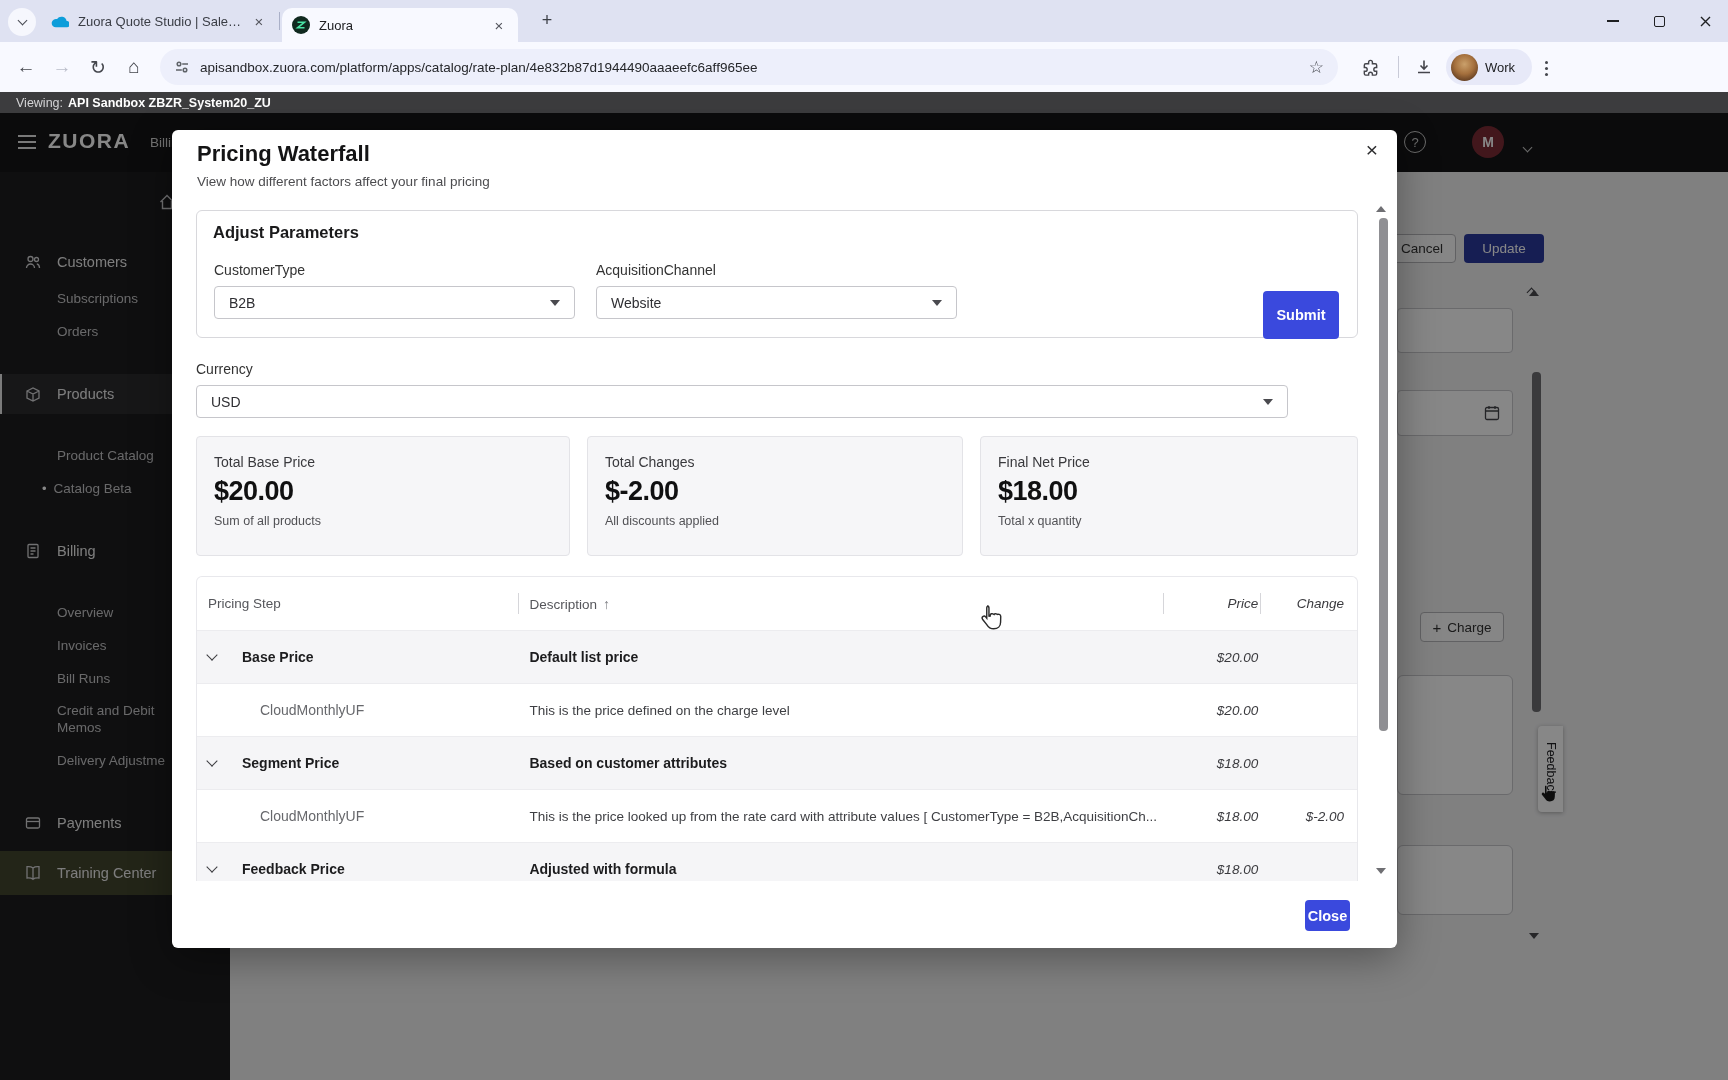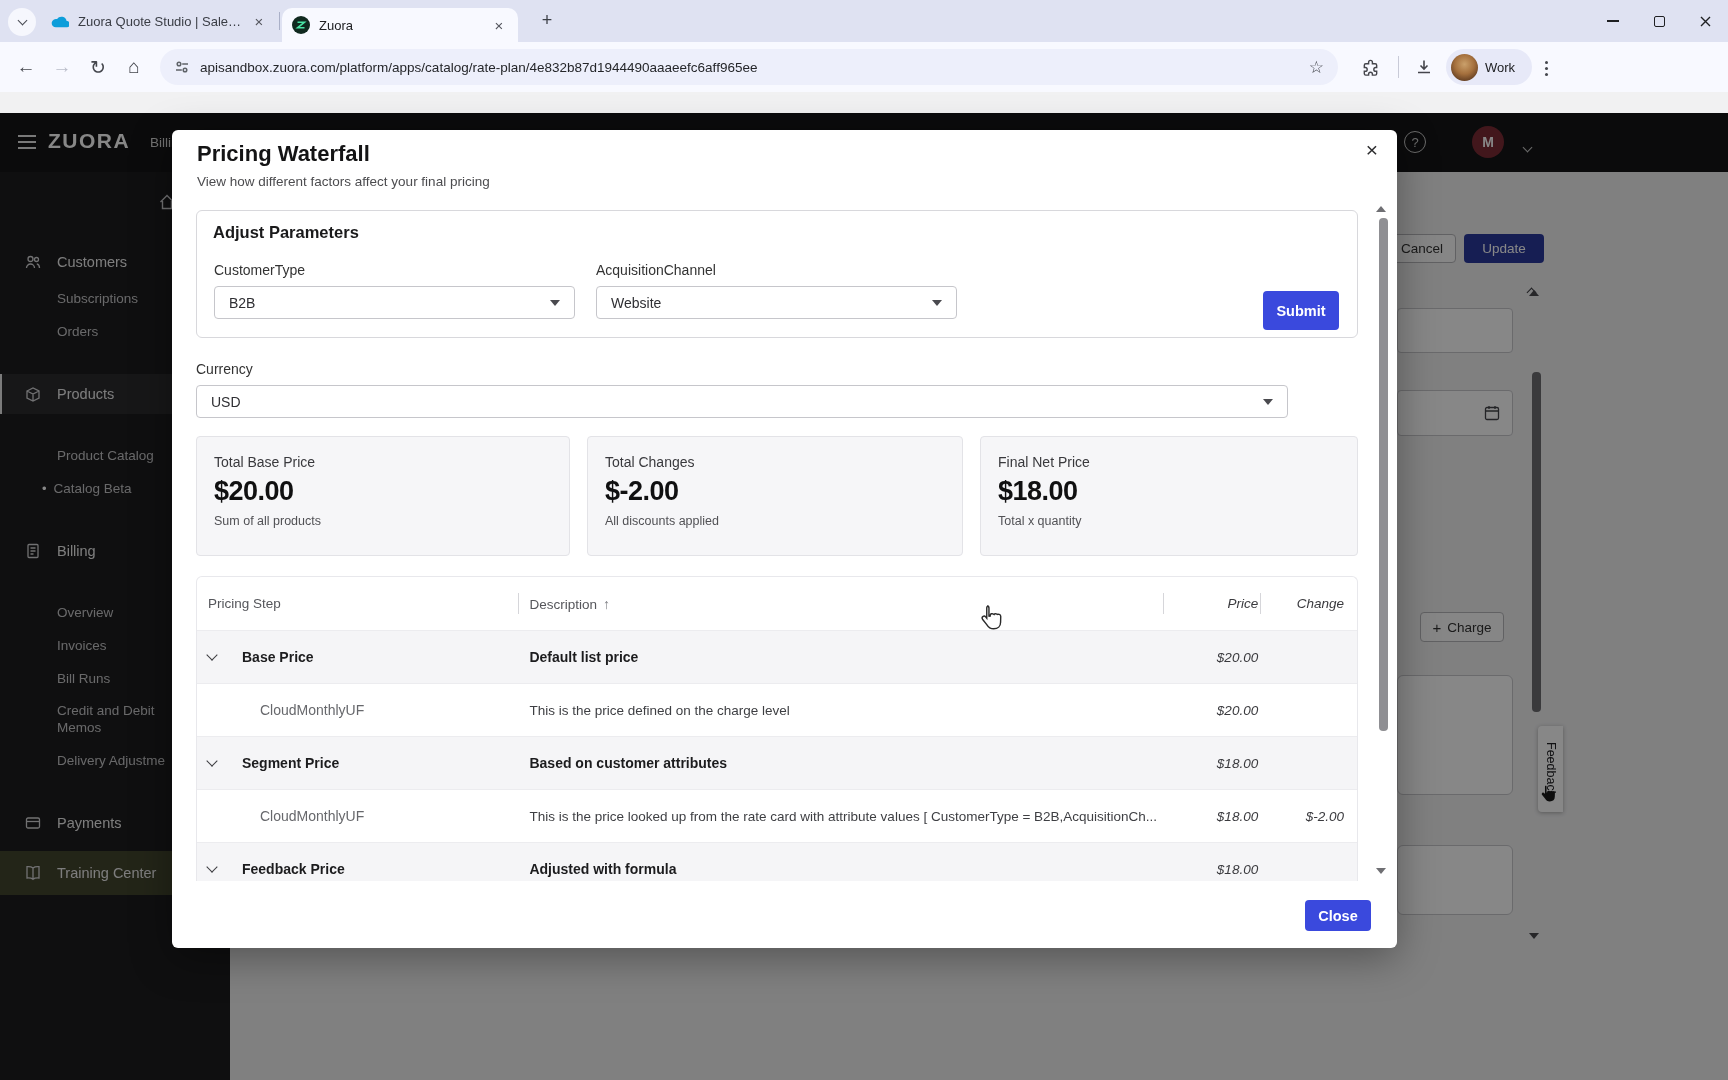--- a/index.html
+++ b/index.html
@@ -183,20 +183,24 @@
           </g>
         </svg>
     </div>
     <div class="profile">
       <div class="avatar-ph"></div>
       <span class="profname">Work</span>
     </div>
     <div class="kebab"></div>
   </div>
 
+  <div class="banner">
+    <span>Viewing:</span>
+    <b>API Sandbox ZBZR_System20_ZU</b>
+  </div>
 
   <div class="topnav">
     <div class="burger"></div>
     <div class="brand">ZUORA</div>
     <div class="navsec">Billing</div>
     <svg class="a" style="left:1366px;top:22px;" width="15" height="15" viewBox="0 0 15 15">
         <g fill="#c9c9c9">
           <circle cx="2.5" cy="2.5" r="1.5"></circle>
           <circle cx="7.5" cy="2.5" r="1.5"></circle>
           <circle cx="12.5" cy="2.5" r="1.5"></circle>
@@ -333,21 +337,21 @@
     <div class="flabel" style="left:42px;top:132px;">CustomerType</div>
     <div class="sel" style="left:42px;top:156px;width:361px;">
       <span class="selval">B2B</span>
       <span class="tri-down"></span>
     </div>
     <div class="flabel" style="left:424px;top:132px;">AcquisitionChannel</div>
     <div class="sel" style="left:424px;top:156px;width:361px;">
       <span class="selval">Website</span>
       <span class="tri-down"></span>
     </div>
-    <div class="btn-primary a" style="left:1091px;top:161px;width:76px;height:39px;">Submit</div>
+    <div class="btn-primary a" style="left:1091px;top:161px;width:76px;height:48px;">Submit</div>
 
     <div class="flabel" style="left:24px;top:231px;">Currency</div>
     <div class="sel" style="left:24px;top:255px;width:1092px;">
       <span class="selval">USD</span>
       <span class="tri-down"></span>
     </div>
 
     <div class="stat" style="left:24px;width:374px;">
       <div class="sl">Total Base Price</div>
       <div class="sv">$20.00</div>
@@ -416,21 +420,21 @@
         <div class="c2">Adjusted with formula</div>
         <div class="c3">$18.00</div>
         <div class="c4"></div>
       </div>
     </div>
 
     <div class="tri-up a" style="left:1204px;top:76px;border-bottom-color:#6f6f73;"></div>
     <div class="mthumb"></div>
     <div class="tri-down a" style="left:1204px;top:738px;border-top-color:#6f6f73;"></div>
 
-    <div class="btn-primary a" style="left:1133px;top:770px;width:66px;height:31px;">Close</div>
+    <div class="btn-primary a" style="left:1133px;top:770px;width:45px;height:31px;">Close</div>
   </div>
 
   <div class="cursor">
     <svg width="22" height="27" viewBox="0 0 14 17">
         <path d="M4.5 1.2c.7 0 1.2.5 1.2 1.2v5.2l.7.1.2-.9c.2-.7 1-.9 1.6-.6l.8.4c.2-.4.8-.6 1.3-.4l.9.4c.3-.2.7-.3 1.1-.1.6.2.9.7.9 1.4l-.1 3.6c0 2.5-1.7 4.2-4.4 4.2-2.3 0-3.3-.9-4.4-2.7L1.6 9.6c-.4-.6-.2-1.4.4-1.8.5-.3 1.2-.2 1.6.3l.7.9V2.4c0-.7.5-1.2 1.2-1.2z" fill="#fff" stroke="#2a2a2a" stroke-width="0.9"></path>
       </svg>
   </div>
 
 </div>
 

